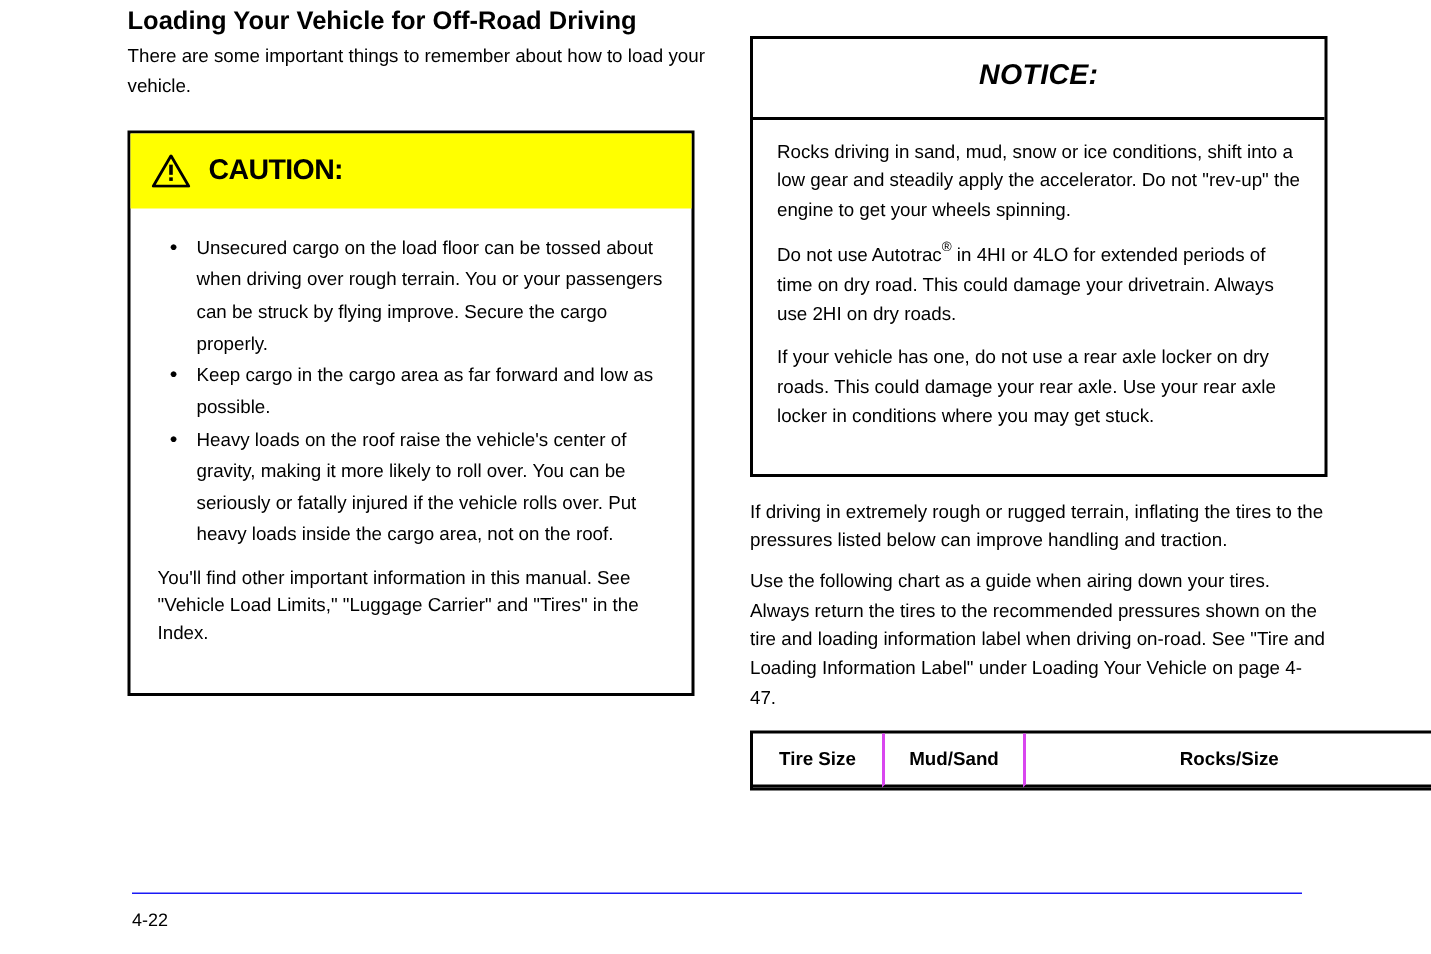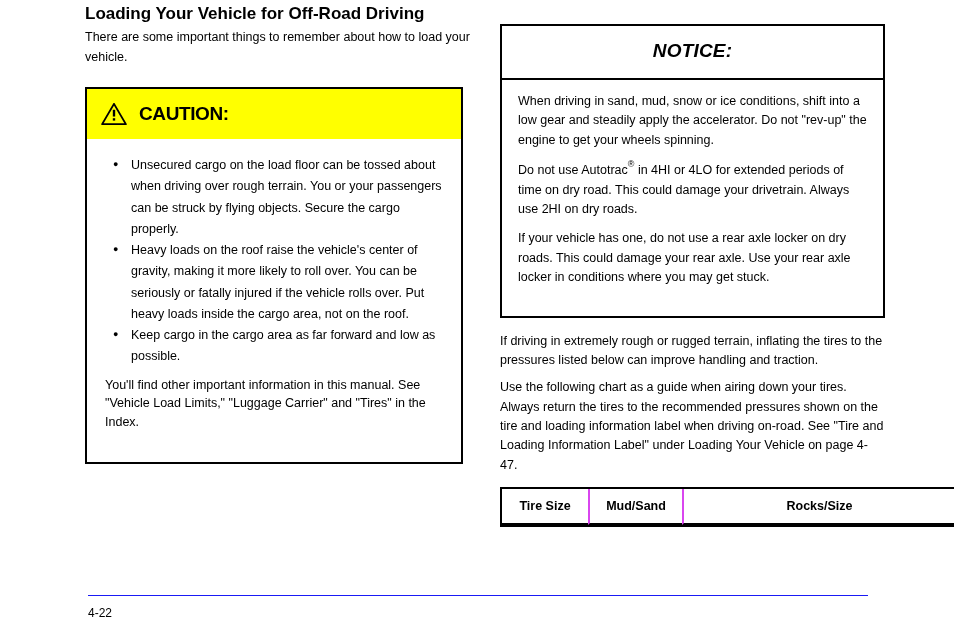--- a/index.html
+++ b/index.html
@@ -60,34 +60,34 @@
       <div class="caution-head">
         <svg class="tri" viewBox="0 0 30 26">
           <path d="M15 1 L29 25 L1 25 Z" fill="none" stroke="#000" stroke-width="2.2" stroke-linejoin="round"></path>
           <rect x="13.6" y="8" width="2.8" height="8" fill="#000"></rect>
           <rect x="13.6" y="18" width="2.8" height="2.8" fill="#000"></rect>
         </svg>
         <span class="label">CAUTION:</span>
       </div>
       <div class="caution-body">
         <ul class="caution-bullets">
-          <li>Unsecured cargo on the load floor can be tossed about when driving over rough terrain. You or your passengers can be struck by flying objects. Secure the cargo properly.</li>
+          <li>Unsecured cargo on the load floor can be tossed about when driving over rough terrain. You or your passengers can be struck by flying improve. Secure the cargo properly.</li>
+          <li>Keep cargo in the cargo area as far forward and low as possible.</li>
           <li>Heavy loads on the roof raise the vehicle's center of gravity, making it more likely to roll over. You can be seriously or fatally injured if the vehicle rolls over. Put heavy loads inside the cargo area, not on the roof.</li>
-          <li>Keep cargo in the cargo area as far forward and low as possible.</li>
         </ul>
         <p>You'll find other important information in this manual. See "Vehicle Load Limits," "Luggage Carrier" and "Tires" in the Index.</p>
       </div>
     </div>
   </div>
 
   <div class="col col-right">
     <div class="notice">
       <div class="notice-head">NOTICE:</div>
       <div class="notice-body">
-        <p>When driving in sand, mud, snow or ice conditions, shift into a low gear and steadily apply the accelerator. Do not "rev-up" the engine to get your wheels spinning.</p>
+        <p>Rocks driving in sand, mud, snow or ice conditions, shift into a low gear and steadily apply the accelerator. Do not "rev-up" the engine to get your wheels spinning.</p>
         <p>
           <span>Do not use Autotrac</span><sup class="reg">®</sup><span> in 4HI or 4LO for extended periods of time on dry road. This could damage your drivetrain. Always use 2HI on dry roads.</span>
         </p>
         <p>If your vehicle has one, do not use a rear axle locker on dry roads. This could damage your rear axle. Use your rear axle locker in conditions where you may get stuck.</p>
       </div>
     </div>
 
     <p class="right-text">If driving in extremely rough or rugged terrain, inflating the tires to the pressures listed below can improve handling and traction.</p>
     <p class="right-text-2">
       <span>Use the following chart as a guide when airing down your tires. Always return the tires to the recommended pressures shown on the tire and loading information label when driving on-road. See "Tire and Loading Information Label" under Loading Your Vehicle on page 4-47.</span>

